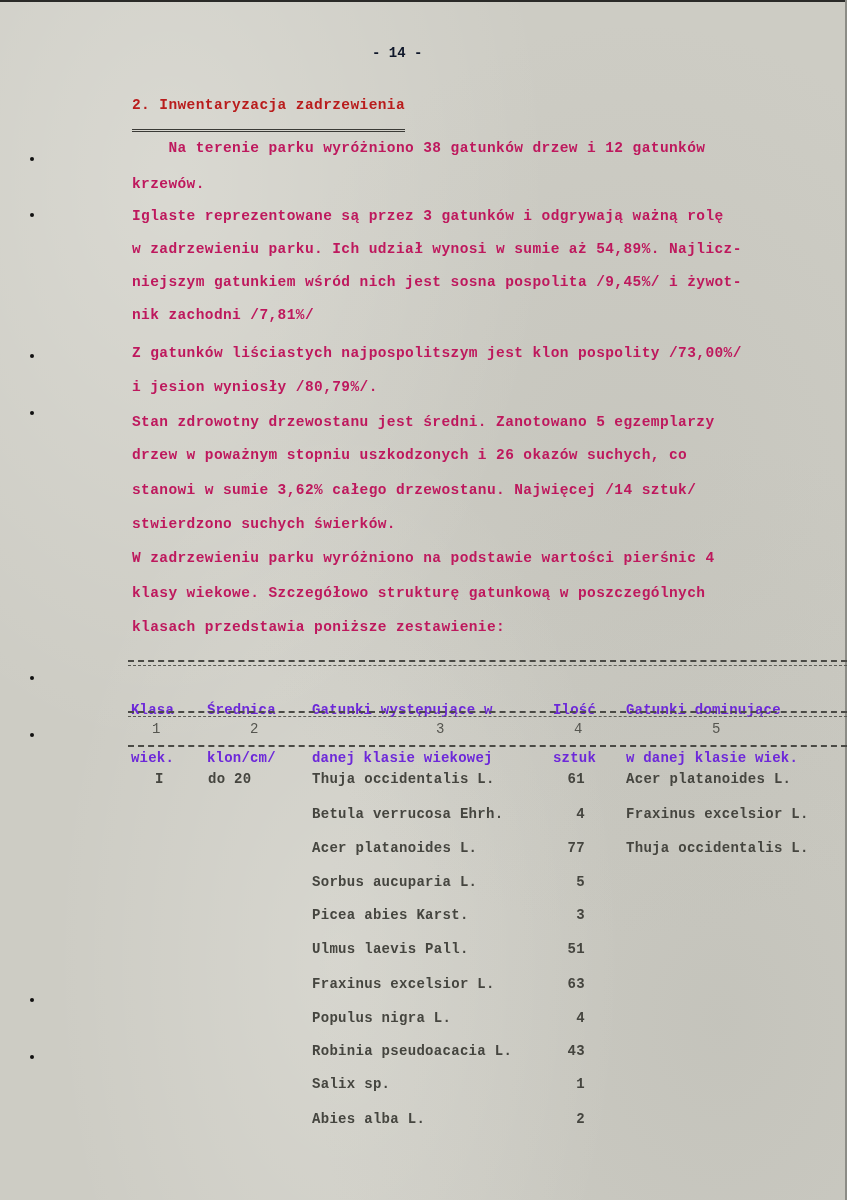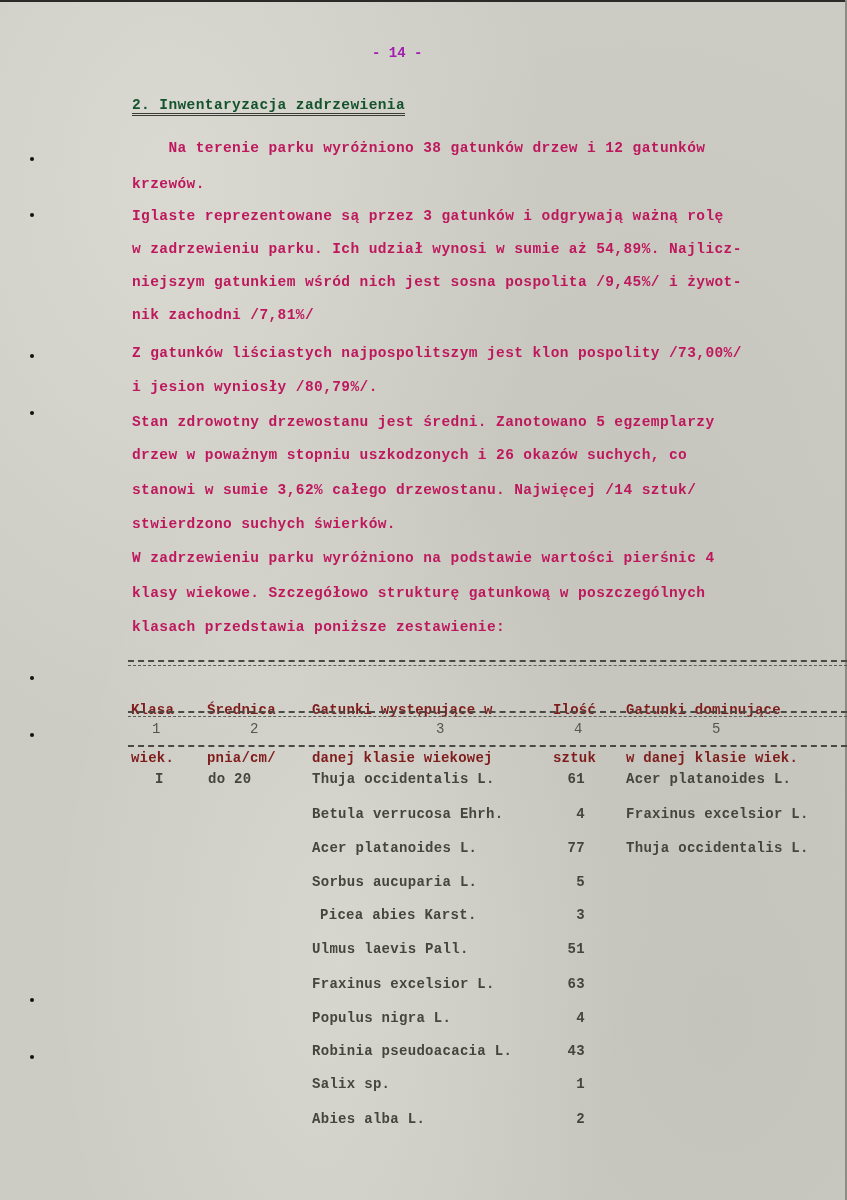--- a/index.html
+++ b/index.html
@@ -39,46 +39,46 @@
       position: absolute;
       white-space: pre;
       font-size: 14.5px;
       line-height: 18px;
       letter-spacing: 0.4px;
       font-weight: bold;
       color: #be185d;
     }
     .page-number {
       position: absolute; top: 45px; left: 372px;
-      font-size: 14px; font-weight: bold; color: #a21caf;
+      font-size: 14px; font-weight: bold; color: #0f172a;
     }
     .heading {
       position: absolute; left: 132px; top: 97px;
       font-size: 14.5px; font-weight: bold; letter-spacing: 0.4px;
-      color: #14532d;
+      color: #b91c1c;
       border-bottom: 3px double #3a3a36;
-      padding-bottom: 0px;
+      padding-bottom: 16px;
       line-height: 16px;
     }
     .rule {
       position: absolute; left: 128px; width: 719px; height: 0;
       border-top: 2px dashed #4a4a45;
     }
     .rule.double {
       height: 3px;
       border-top: 2px dashed #4a4a45;
       border-bottom: 1px dashed #5a5a54;
     }
     .th {
       position: absolute;
       white-space: pre;
       font-size: 14px;
       line-height: 16px;
       font-weight: bold;
-      color: #7f1d1d;
+      color: #6d28d9;
       letter-spacing: 0.2px;
     }
     .colnum {
       position: absolute;
       font-size: 14px; color: #55554f; font-weight: normal;
     }
     .cell {
       position: absolute;
       white-space: pre;
       font-size: 14px;
@@ -130,21 +130,21 @@
 <div>
   <div class="rule double" style="top:660px"></div>
 
   <div>
     <div class="th" style="left:131px; top:670px">
       <div>Klasa</div>
       <div>wiek.</div>
     </div>
     <div class="th" style="left:207px; top:670px">
       <div>Średnica</div>
-      <div>pnia/cm/</div>
+      <div>klon/cm/</div>
     </div>
     <div class="th" style="left:312px; top:670px">
       <div>Gatunki występujące w</div>
       <div>danej klasie wiekowej</div>
     </div>
     <div class="th" style="left:553px; top:670px">
       <div>Ilość</div>
       <div>sztuk</div>
     </div>
     <div class="th" style="left:626px; top:670px">
@@ -182,21 +182,21 @@
     <div>
       <div class="cell" style="left:312px; top:839px">Acer platanoides L.</div>
       <div class="cell num" style="left:545px; top:839px">77</div>
       <div class="cell" style="left:626px; top:839px">Thuja occidentalis L.</div>
     </div>
     <div>
       <div class="cell" style="left:312px; top:873px">Sorbus aucuparia L.</div>
       <div class="cell num" style="left:545px; top:873px">5</div>
     </div>
     <div>
-      <div class="cell" style="left:320px; top:906px">Picea abies Karst.</div>
+      <div class="cell" style="left:312px; top:906px">Picea abies Karst.</div>
       <div class="cell num" style="left:545px; top:906px">3</div>
     </div>
     <div>
       <div class="cell" style="left:312px; top:940px">Ulmus laevis Pall.</div>
       <div class="cell num" style="left:545px; top:940px">51</div>
     </div>
     <div>
       <div class="cell" style="left:312px; top:975px">Fraxinus excelsior L.</div>
       <div class="cell num" style="left:545px; top:975px">63</div>
     </div>

